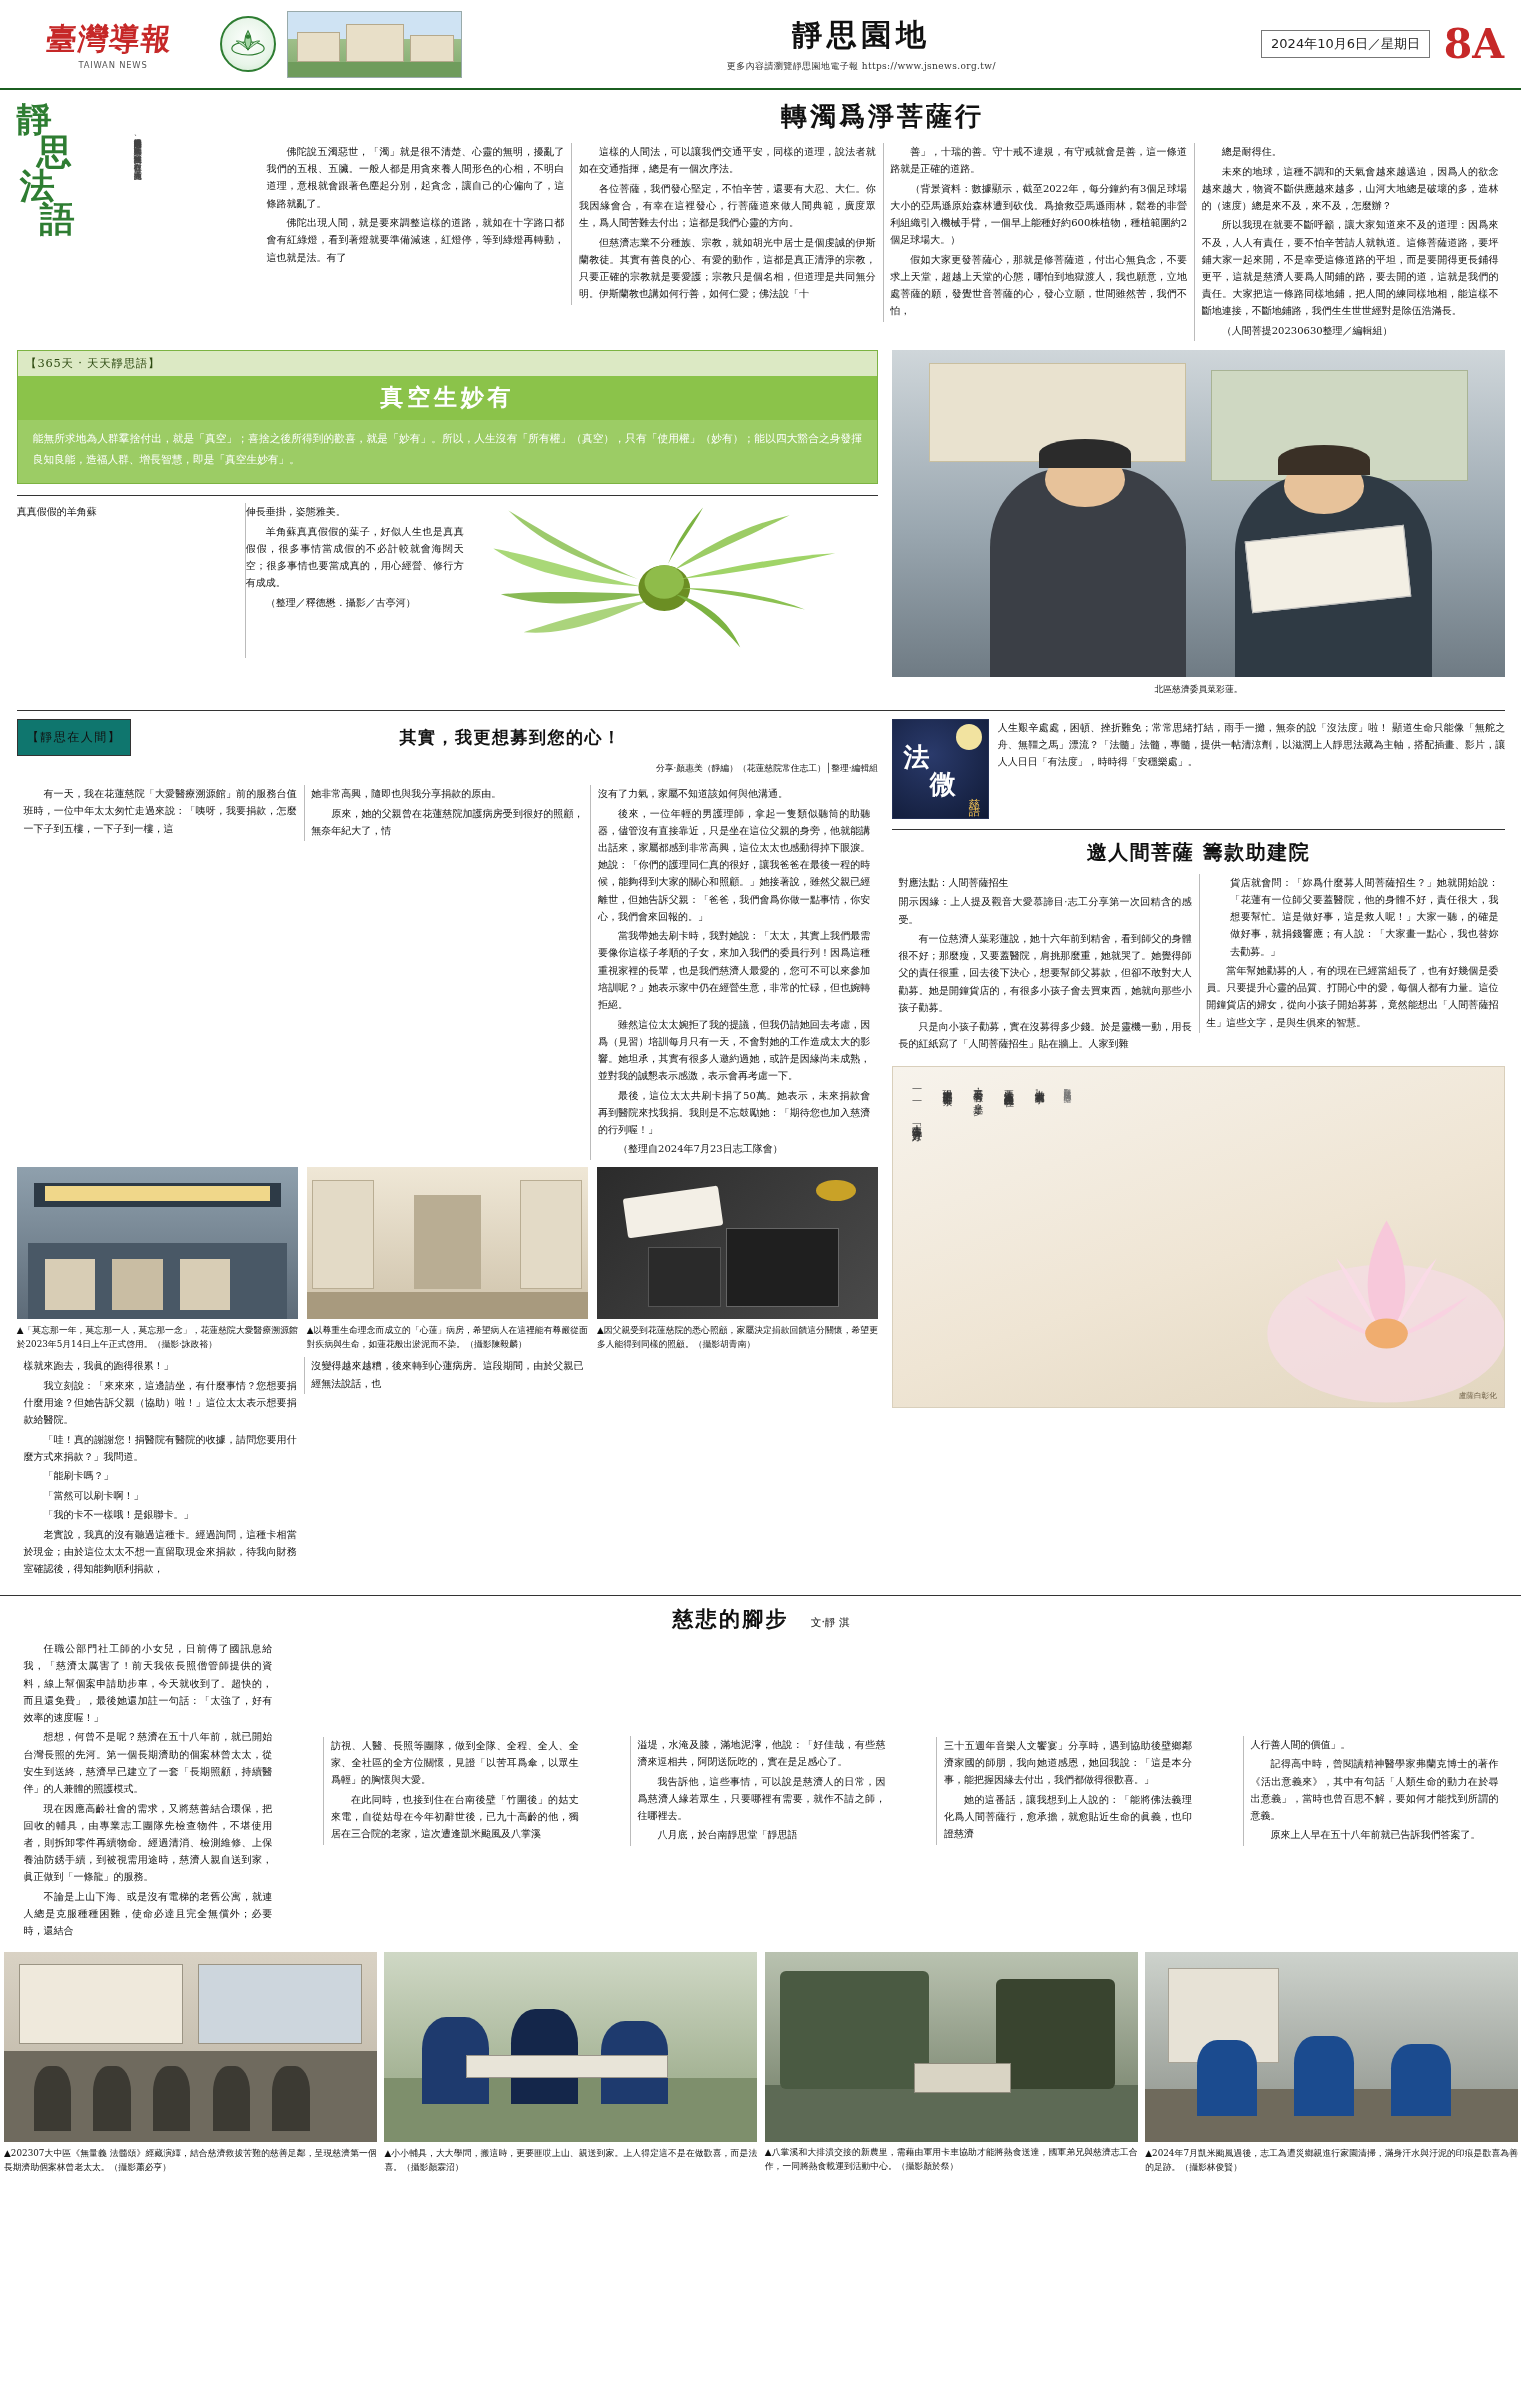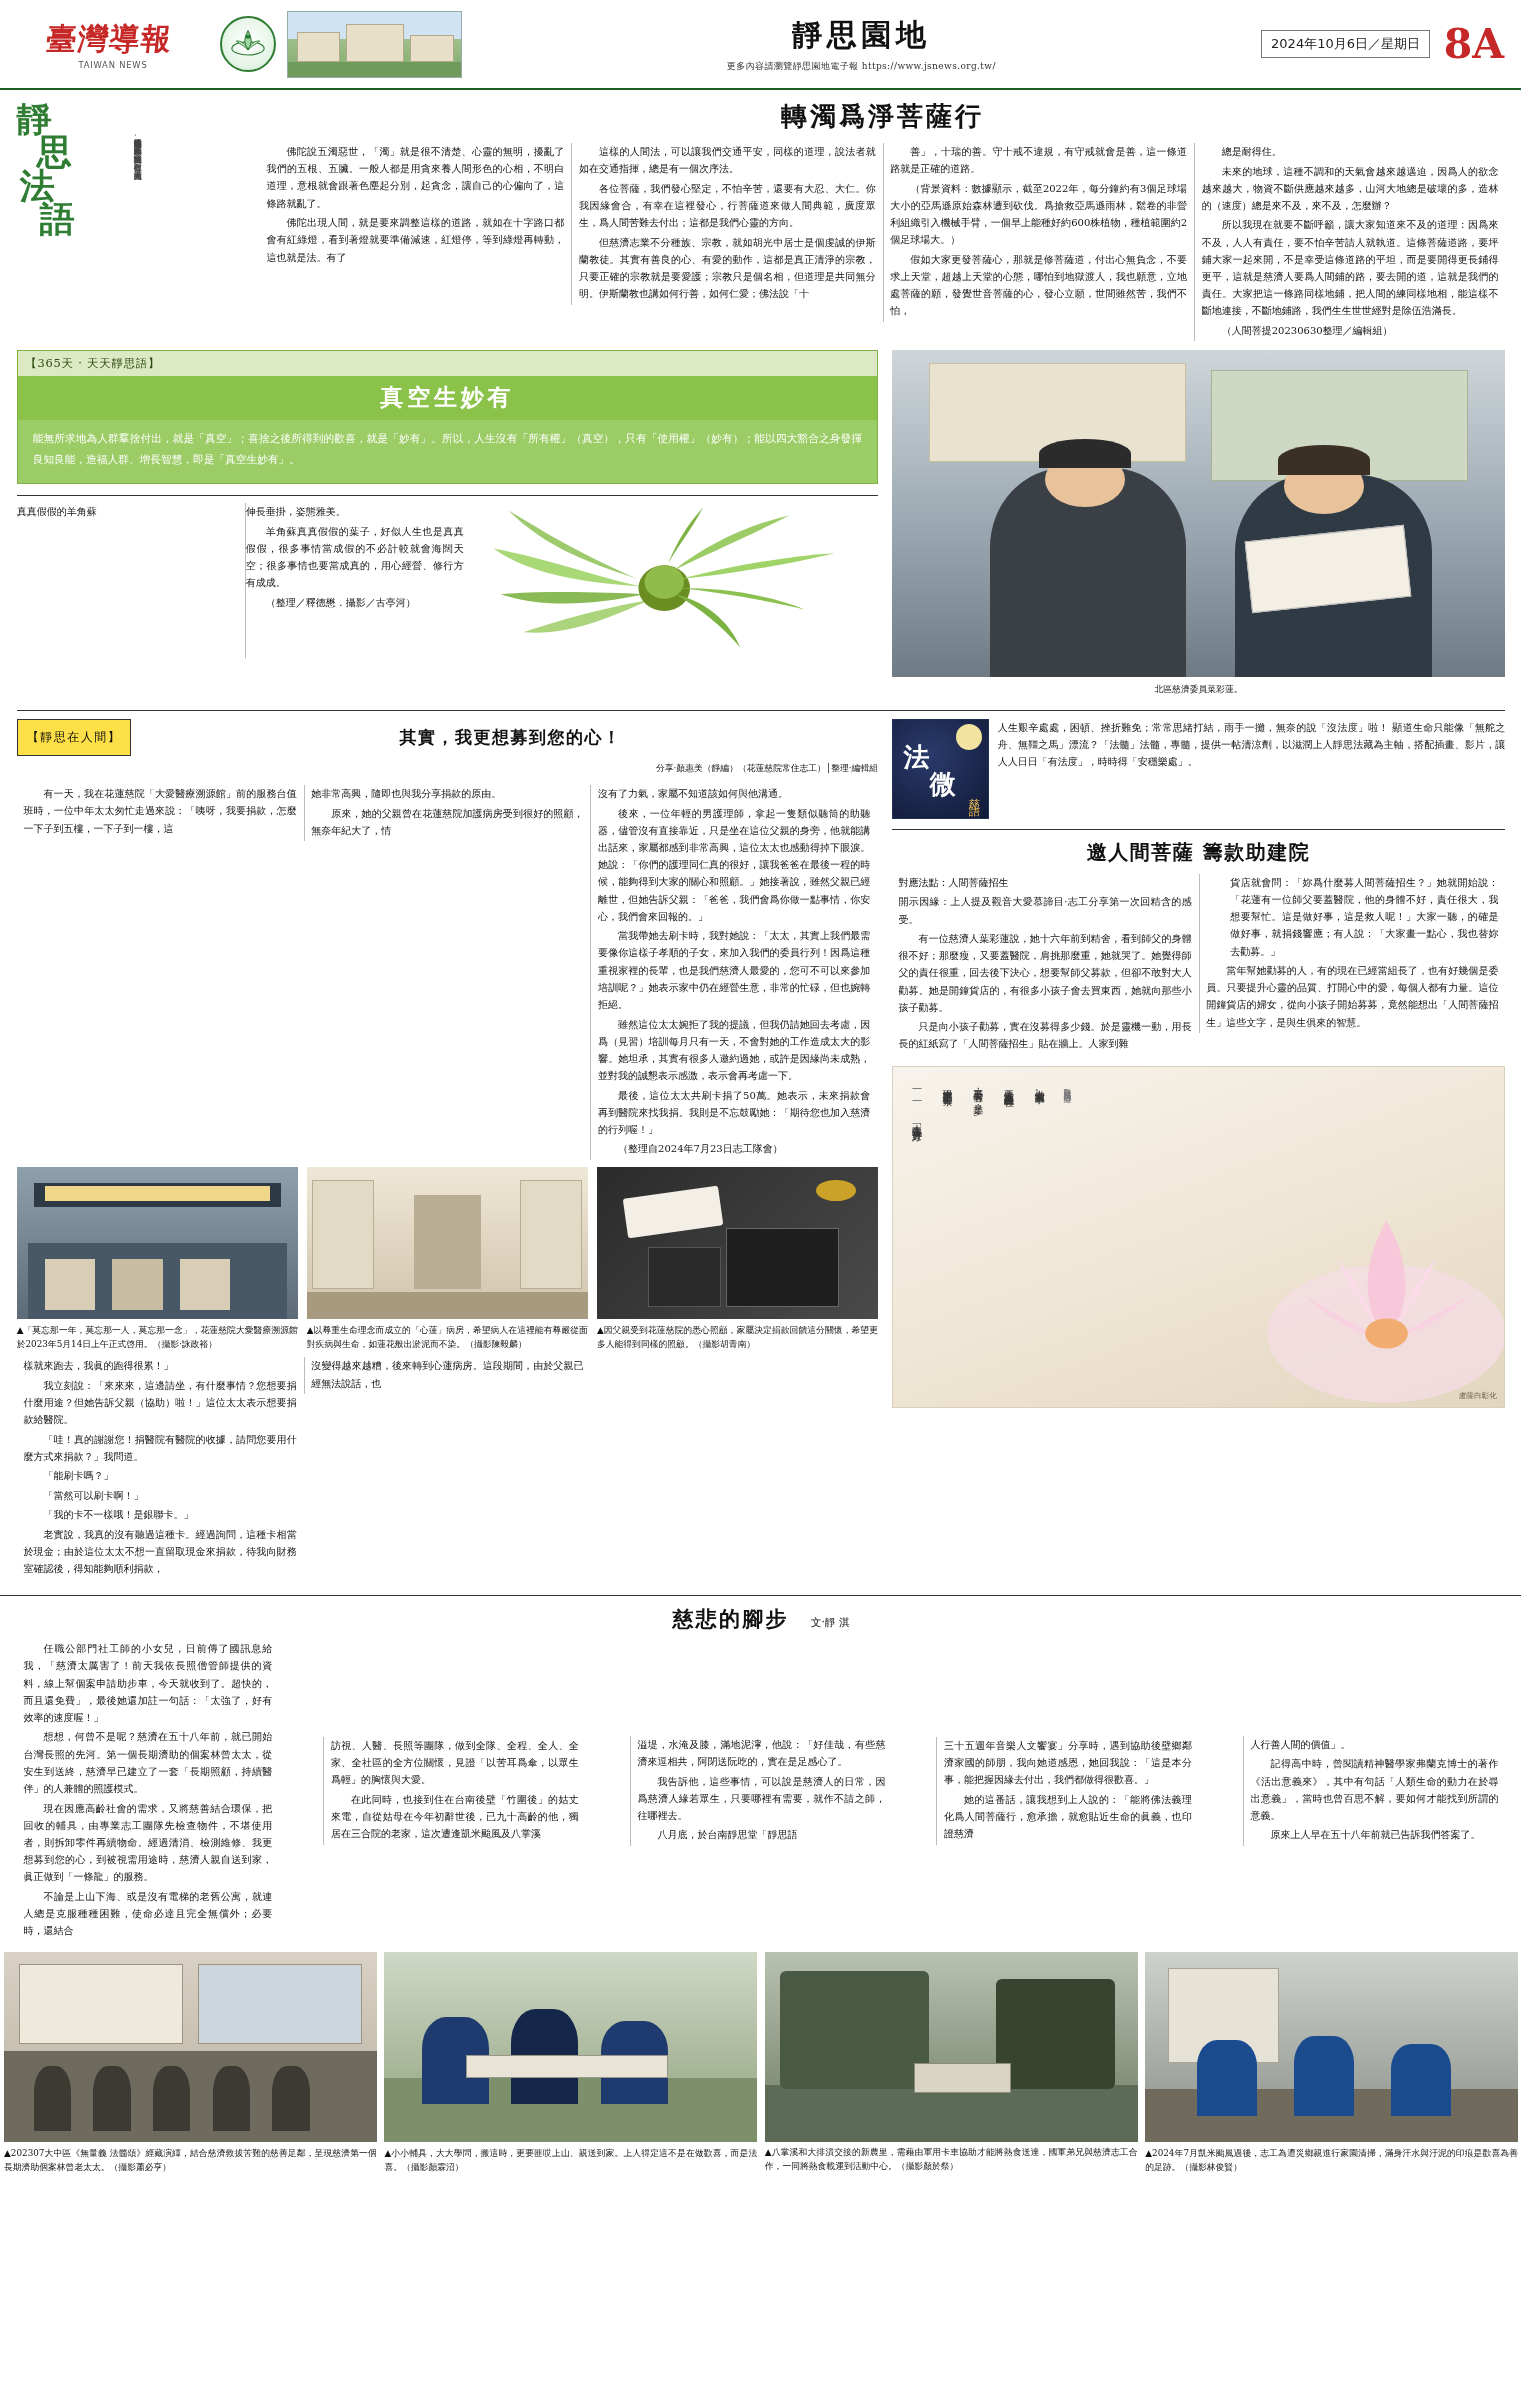--- a/index.html
+++ b/index.html
@@ -124,21 +124,21 @@
   .qb-body {
     background:#9ccc65; color:#fff; padding:9px 15px 12px 15px;
     font-family:"DejaVu Serif","Liberation Serif",serif;
     font-size:10.7px; line-height:1.95; text-align:justify;
   }
 
   
   .box-tag {
     display:inline-block; border:0.8px solid #333; padding:9px 9px;
     font-family:"DejaVu Serif","Liberation Serif",serif;
-    font-size:12px; letter-spacing:1.5px; background:#fde047;
+    font-size:12px; letter-spacing:1.5px; background:#0f766e;
   }
 
   
   .ph { position:relative; overflow:hidden; background:#ccc; }
 
   
   .cols { display:flex; }
   .cols > div { padding:0 6.8px; }
   .divider-v { border-left:0.8px solid #bbb; }
 
@@ -430,21 +430,21 @@
   <div style="padding:0 16.7px; margin-top:15px; border-top:1.5px solid #333; padding-top:9px;">
     <div style="text-align:center; margin-bottom:7.6px;">
       <span class="sec-title" style="font-size:21px; letter-spacing:2.3px;">慈悲的腳步</span>
       <span class="caption" style="margin-left:18px; font-size:10.7px;">文·靜 淇</span>
     </div>
 
     <div class="cols" style="align-items:center;gap:44px;">
       <div style="width:20%;" class="col-text">
         <p>任職公部門社工師的小女兒，日前傳了國訊息給我，「慈濟太厲害了！前天我依長照僧管師提供的資料，線上幫個案申請助步車，今天就收到了。超快的，而且還免費」，最後她還加註一句話：「太強了，好有效率的速度喔！」</p>
         <p>想想，何曾不是呢？慈濟在五十八年前，就已開始台灣長照的先河。第一個長期濟助的個案林曾太太，從安生到送終，慈濟早已建立了一套「長期照顧，持續醫伴」的人兼體的照護模式。</p>
-        <p>現在因應高齡社會的需求，又將慈善結合環保，把回收的輔具，由專業志工團隊先檢查物件，不堪使用者，則拆卸零件再續物命。經過清消、檢測維修、我更想募到您的心，到被視需用途時，慈濟人親自送到家，眞正做到「一條龍」的服務。</p>
+        <p>現在因應高齡社會的需求，又將慈善結合環保，把回收的輔具，由專業志工團隊先檢查物件，不堪使用者，則拆卸零件再續物命。經過清消、檢測維修、上保養油防銹手續，到被視需用途時，慈濟人親自送到家，眞正做到「一條龍」的服務。</p>
         <p>不論是上山下海、或是沒有電梯的老舊公寓，就連人總是克服種種困難，使命必達且完全無償外；必要時，還結合</p>
       </div>
       <div style="width:20%;" class="col-text divider-v">
         <p style="text-indent:0;">訪視、人醫、長照等團隊，做到全隊、全程、全人、全家、全社區的全方位關懷，見證「以苦耳爲傘，以眾生爲輕」的胸懷與大愛。</p>
         <p>在此同時，也接到住在台南後壁「竹圍後」的姑丈來電，自從姑母在今年初辭世後，已九十高齡的他，獨居在三合院的老家，這次遭逢凱米颱風及八掌溪</p>
       </div>
       <div style="width:20%;" class="col-text divider-v">
         <p style="text-indent:0;">溢堤，水淹及膝，滿地泥濘，他說：「好佳哉，有些慈濟來逗相共，阿閉送阮吃的，實在是足感心了。</p>
         <p>我告訴他，這些事情，可以說是慈濟人的日常，因爲慈濟人緣若眾生，只要哪裡有需要，就作不請之師，往哪裡去。</p>
         <p>八月底，於台南靜思堂「靜思語</p>

